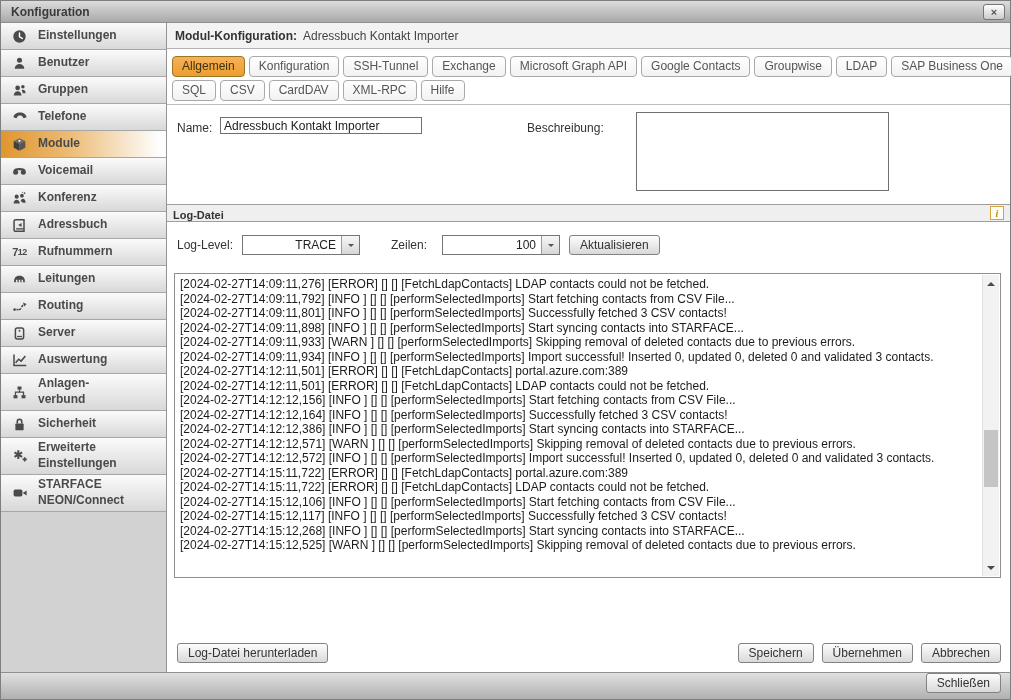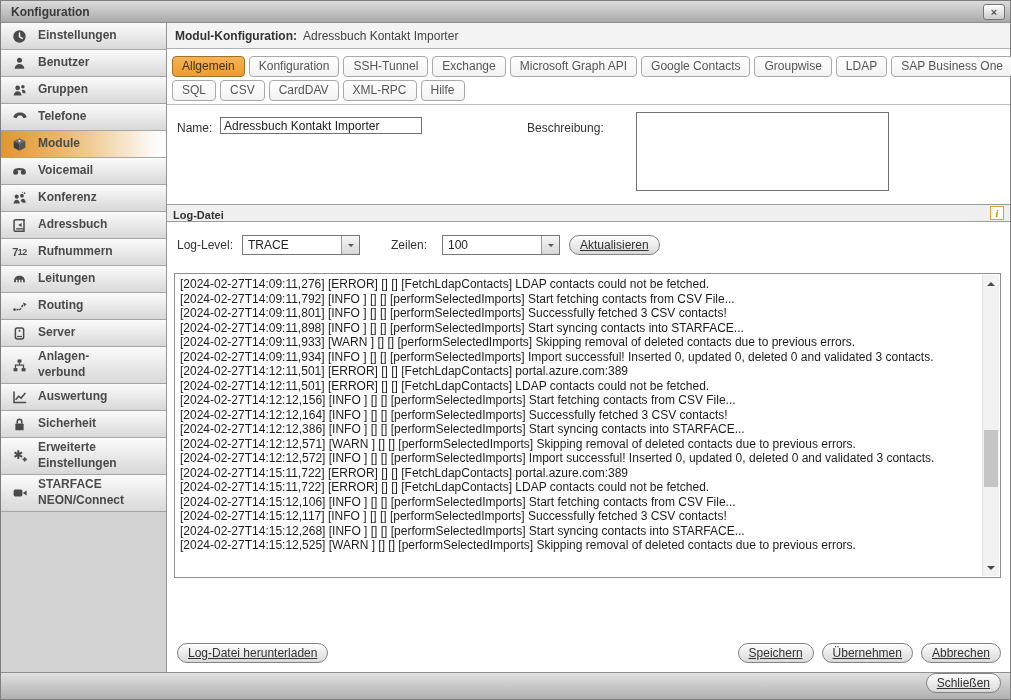--- a/index.html
+++ b/index.html
@@ -67,29 +67,29 @@
   .info-badge { position:absolute; right:6px; top:1px; width:14px; height:14px;
                 border:1px solid #dba13e; background:#fffef6; color:#c8860a;
                 font:italic bold 10px "Liberation Serif", serif;
                 display:flex; align-items:center; justify-content:center; cursor:pointer; }
 
   .log-controls { display:flex; align-items:center; padding:13px 8px 10px 10px;
                   font-size:12px; color:#333; flex:0 0 auto; }
   .lc-label1 { width:65px; }
   .lc-label2 { margin-left:31px; width:51px; }
   .sel { width:118px; height:20px; border:1px solid #767676; background:#fff;
-         display:flex; align-items:stretch; cursor:pointer; }
+         display:flex; align-items:stretch; cursor:pointer;text-align:right; }
   .sel .v { flex:1; padding:2px 5px; font-size:12px; color:#222; overflow:hidden; white-space:nowrap; }
   .sel .d { width:18px; border-left:1px solid #9a9a9a; background:linear-gradient(#f7f7f7,#d7d7d7);
             display:flex; align-items:center; justify-content:center; }
   .sel .d::after { content:""; border:3.5px solid transparent; border-top-color:#555; margin-top:4px; }
 
-  .btn { border:1px solid #828282; border-radius:10px; background:linear-gradient(#fdfdfd,#d9d9d9);
+  .btn { border:1px solid #828282; border-radius:3px; background:linear-gradient(#fdfdfd,#d9d9d9);
          padding:0 10px; font-size:12px; color:#333; height:20px; display:inline-flex;
-         align-items:center; cursor:pointer; font-family:"Liberation Sans",sans-serif; white-space:nowrap;text-decoration:underline; }
+         align-items:center; cursor:pointer; font-family:"Liberation Sans",sans-serif; white-space:nowrap; }
   .lc-refresh { margin-left:9px; }
 
   .log-box { position:relative; margin:8px 9px 0 7px; height:305px; flex:0 0 305px;
              border:1px solid #8f8f8f; background:#fff; overflow:hidden;
              padding:3px 24px 2px 5px; font-size:12px; line-height:14.5px; color:#1c1c1c; }
   .log-line { white-space:pre-wrap; word-break:break-word; }
   .sb { position:absolute; top:1px; right:1px; bottom:1px; width:17px; background:#f2f2f2;
         border-left:1px solid #e2e2e2; }
   .sb-up, .sb-down { position:absolute; left:0; width:100%; height:15px; display:flex;
         align-items:center; justify-content:center; cursor:pointer; }
@@ -228,40 +228,40 @@
       <div class="side-item">
         <span class="ic">
             <svg width="15" height="15" viewBox="0 0 16 16">
               <rect x="3.6" y="2.2" width="8.8" height="11.6" rx="2" class="st" stroke-width="1.6"></rect>
               <circle cx="8" cy="5" r="1" fill="#4a4a4a"></circle>
               <path class="st" d="M5.4 11.2h5.2" stroke-width="1.3"></path>
             </svg>
           </span>
         <span class="lbl">Server</span>
       </div>
+      <div class="side-item">
+        <span class="ic">
+            <svg width="16" height="16" viewBox="0 0 16 16">
+              <path class="st" d="M2 2.6v10.8h12.2" stroke-width="1.5"></path>
+              <path class="st" d="M3.6 10.8l3.1-3.6 2.4 1.9 4.3-5.2" stroke-width="1.5"></path>
+            </svg>
+          </span>
+        <span class="lbl">Auswertung</span>
+      </div>
       <div class="side-item two">
         <span class="ic">
             <svg width="15" height="15" viewBox="0 0 16 16" fill="#4a4a4a">
               <rect x="5.9" y="1.6" width="4.2" height="3.4"></rect>
               <rect x="1.6" y="10.8" width="4.2" height="3.4"></rect>
               <rect x="10.2" y="10.8" width="4.2" height="3.4"></rect>
               <path class="st" d="M8 5v2.7M3.7 10.8V7.7h8.6v3.1" stroke-width="1.3"></path>
             </svg>
           </span>
         <span class="lbl">Anlagen-
 verbund</span>
-      </div>
-      <div class="side-item">
-        <span class="ic">
-            <svg width="16" height="16" viewBox="0 0 16 16">
-              <path class="st" d="M2 2.6v10.8h12.2" stroke-width="1.5"></path>
-              <path class="st" d="M3.6 10.8l3.1-3.6 2.4 1.9 4.3-5.2" stroke-width="1.5"></path>
-            </svg>
-          </span>
-        <span class="lbl">Auswertung</span>
       </div>
       <div class="side-item">
         <span class="ic">
             <svg width="15" height="15" viewBox="0 0 16 16">
               <rect x="3.6" y="6.8" width="8.8" height="7.4" rx="1" fill="#4a4a4a"></rect>
               <path class="st" d="M5.6 6.8V4.9a2.4 2.4 0 0 1 4.8 0v1.9" stroke-width="1.7"></path>
             </svg>
           </span>
         <span class="lbl">Sicherheit</span>
       </div>

